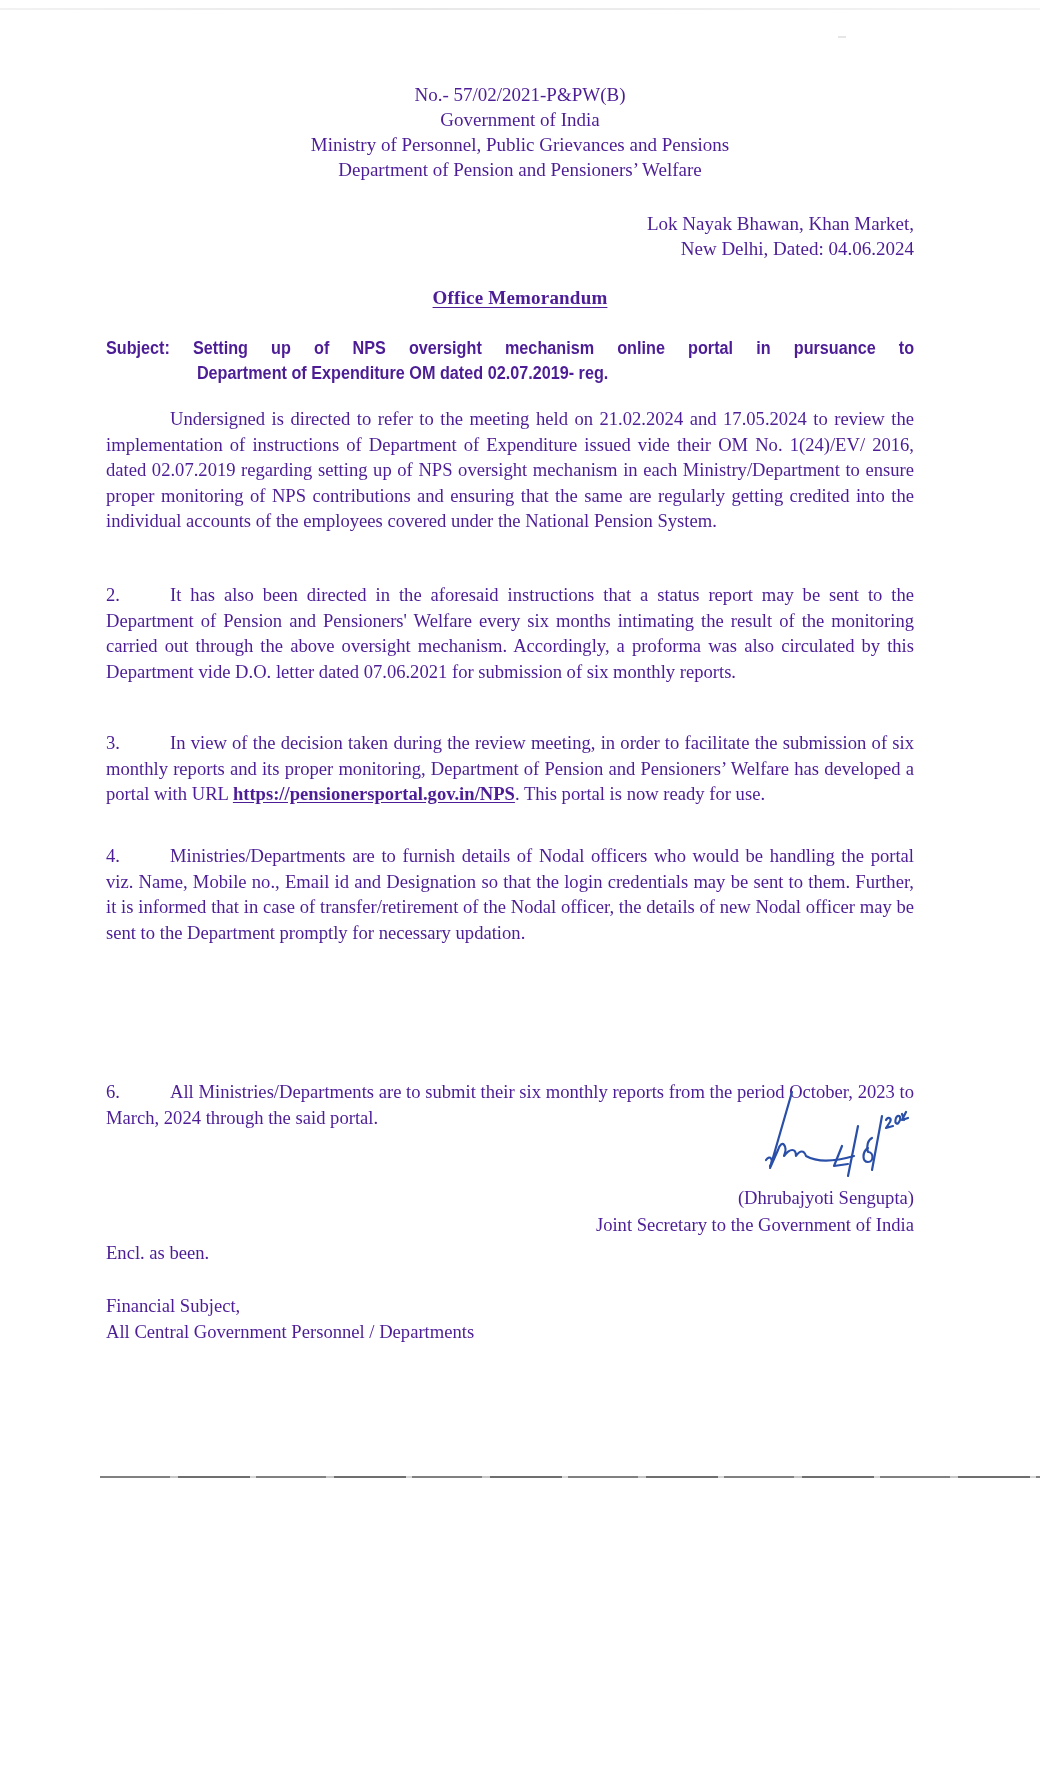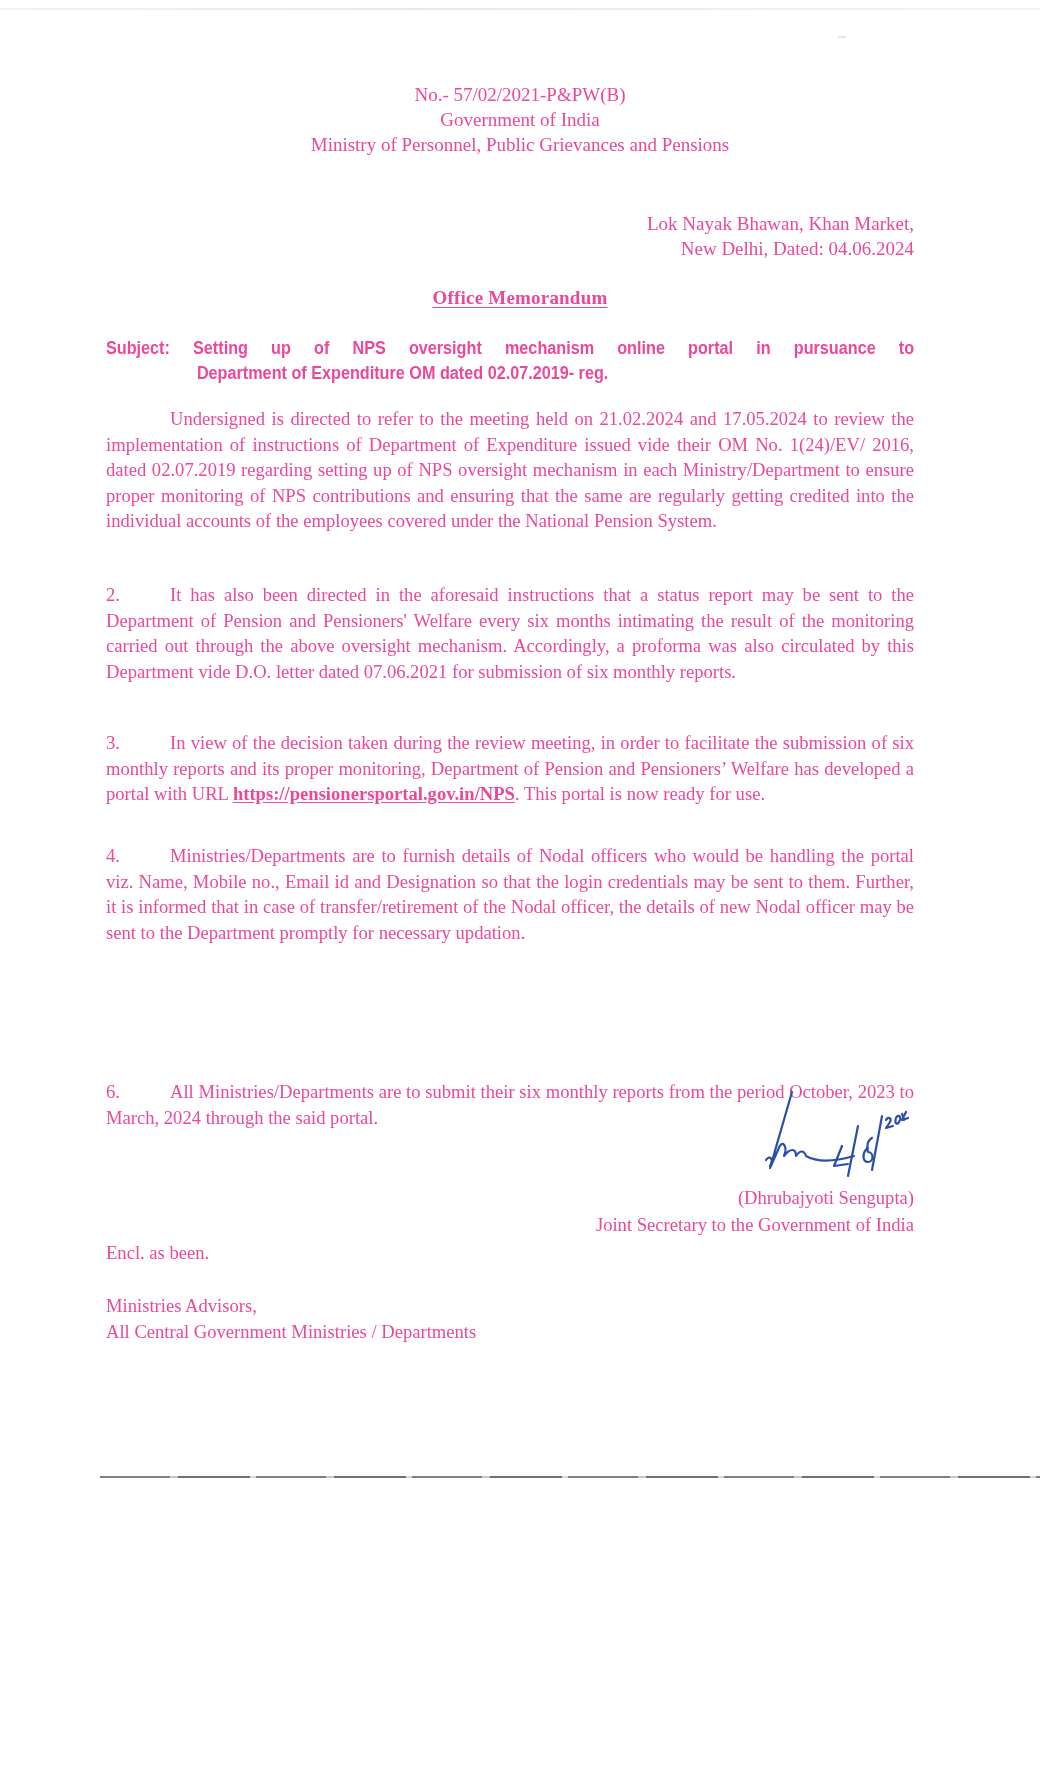--- a/index.html
+++ b/index.html
@@ -1,19 +1,19 @@
 <!DOCTYPE html>
 <html><head>
   <meta charset="utf-8">
   <style>
     html, body { margin: 0; padding: 0; background: #ffffff; }
     body { width: 1040px; height: 1792px; position: relative; overflow: hidden; }
     .page {
       position: absolute; left: 0; top: 0; width: 1040px; height: 1792px;
-      background: #ffffff; color: #ec4899;
+      background: #ffffff; color: #4c1d95;
       font-family: "Liberation Serif", "DejaVu Serif", serif;
     }
     .top-rule {
       position: absolute; left: 0; top: 8px; width: 1040px; height: 2px;
       background: linear-gradient(90deg, #f2f2f2, #e8e8e8 40%, #f4f4f4);
     }
     .header-block {
       position: absolute; left: 200px; width: 640px; top: 82px;
       text-align: center; font-size: 19px; line-height: 25px;
     }
@@ -75,20 +75,21 @@
 <body>
 
 <div class="page">
   <div class="top-rule"></div>
   <div class="faint-mark"></div>
 
   <div class="header-block">
     <div>No.- 57/02/2021-P&amp;PW(B)</div>
     <div>Government of India</div>
     <div>Ministry of Personnel, Public Grievances and Pensions</div>
+    <div>Department of Pension and Pensioners’ Welfare</div>
   </div>
 
   <div class="address-block">
     <div>Lok Nayak Bhawan, Khan Market,</div>
     <div>New Delhi, Dated: 04.06.2024</div>
   </div>
 
   <div class="memo-title">
     <span>Office Memorandum</span>
   </div>
@@ -145,18 +146,18 @@
       <path d="M172 24 L174 30 M176 22 L172 30 L178 28"></path>
     </g>
   </svg>
 
   <div class="sign-name">(Dhrubajyoti Sengupta)</div>
   <div class="sign-desig">Joint Secretary to the Government of India</div>
 
   <div class="encl">Encl. as been.</div>
 
   <div class="addressee">
-    <div>Ministries Advisors,</div>
-    <div>All Central Government Ministries / Departments</div>
+    <div>Financial Subject,</div>
+    <div>All Central Government Personnel / Departments</div>
   </div>
 
   <div class="bottom-rule"></div>
 </div>
 
 </body></html>

